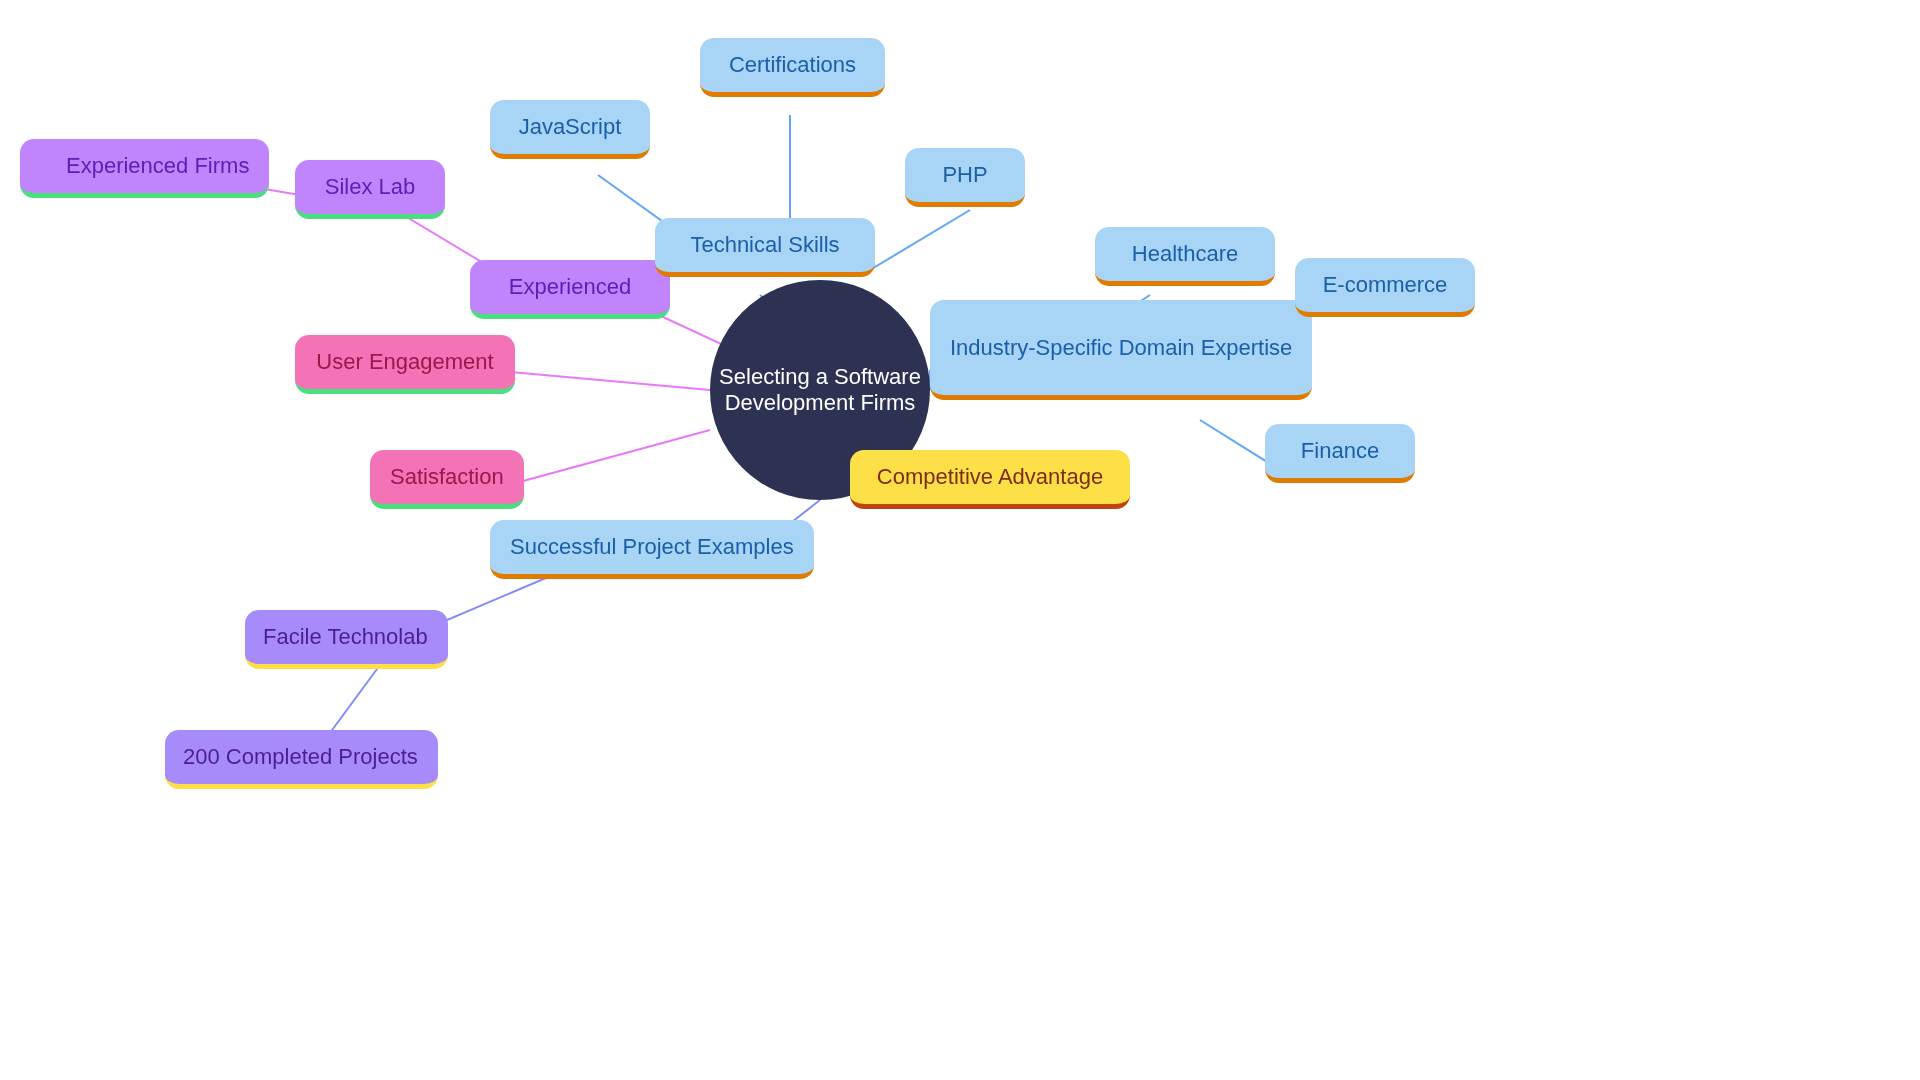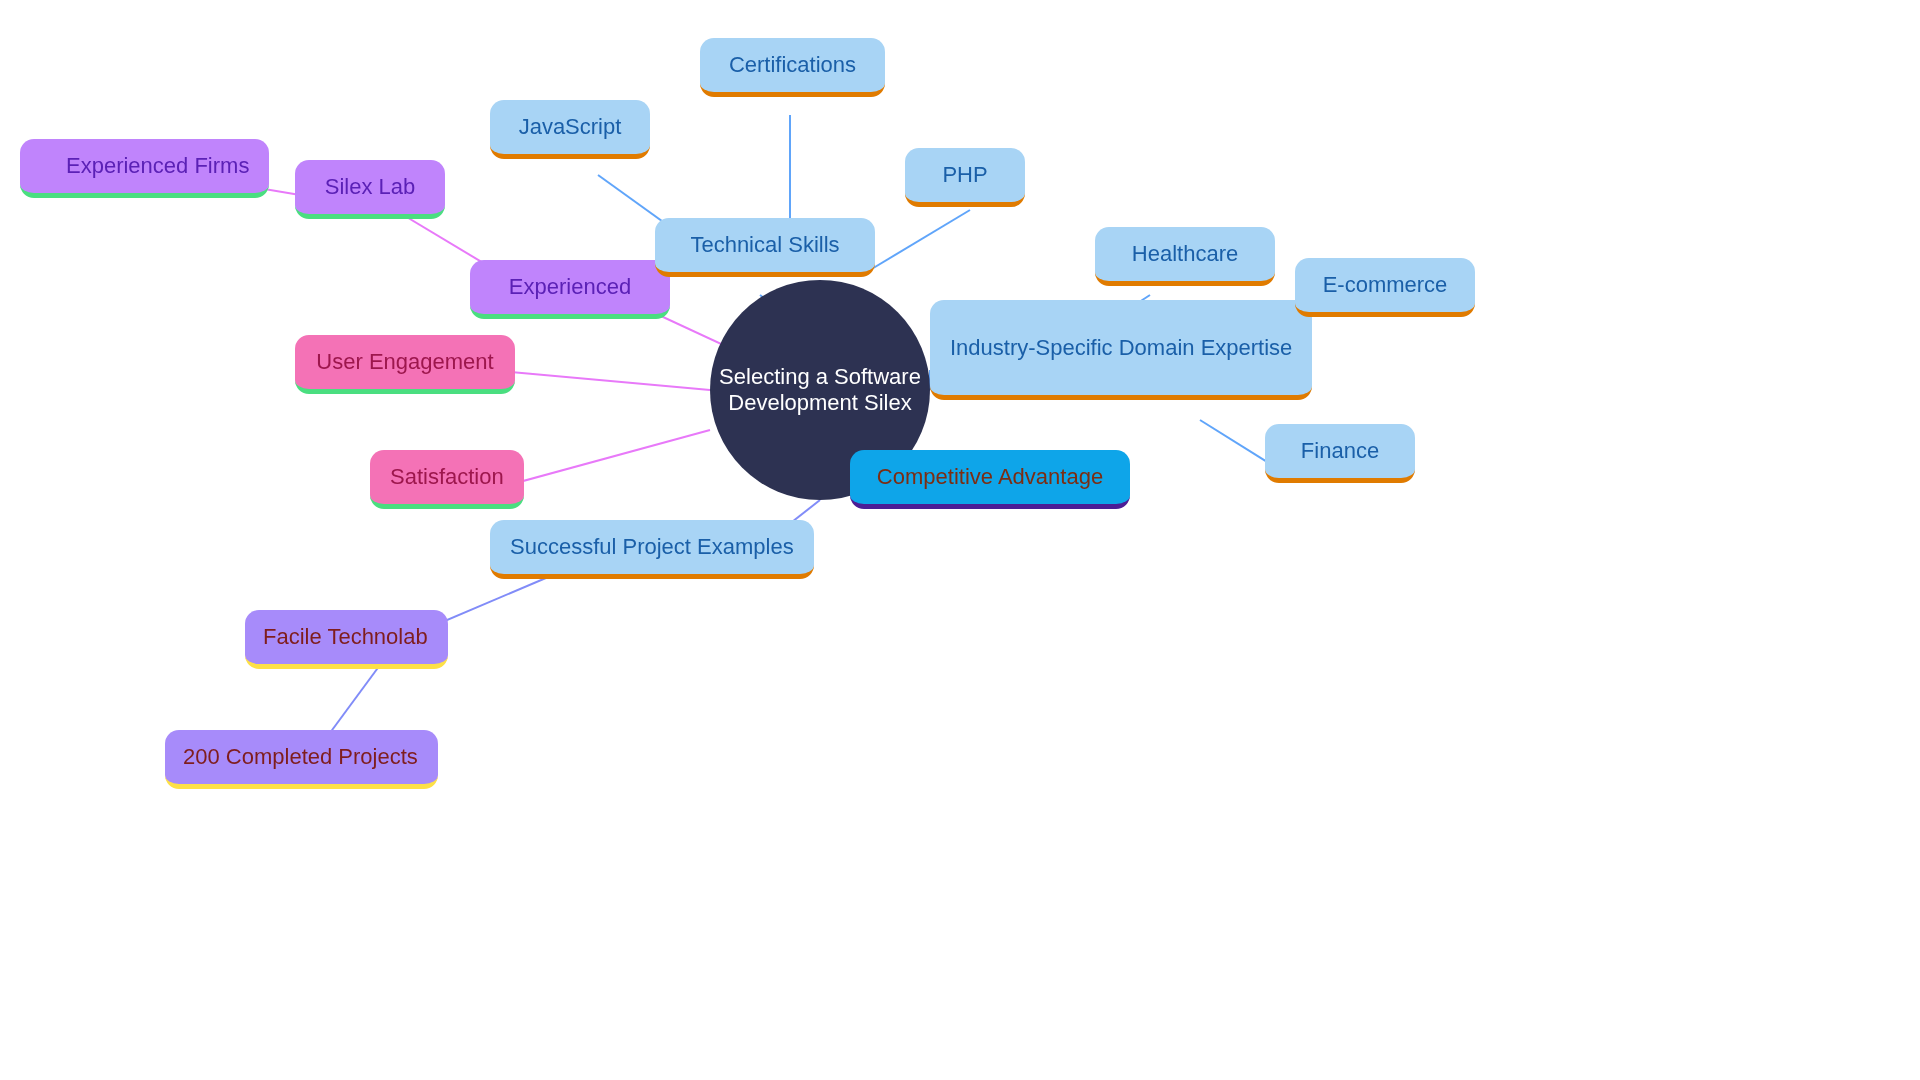--- a/index.html
+++ b/index.html
@@ -64,28 +64,28 @@
       border-bottom: 5px solid #4ade80;
     }
 
     .node-pink {
       background: #f472b6;
       color: #9d174d;
       border-bottom: 5px solid #4ade80;
     }
 
     .node-orange {
-      background: #0ea5e9;
+      background: #fde047;
       color: #7c2d12;
-      border-bottom: 5px solid #4c1d95;
+      border-bottom: 5px solid #c2410c;
     }
 
     .node-violet {
       background: #a78bfa;
-      color: #7f1d1d;
+      color: #4c1d95;
       border-bottom: 5px solid #fde047;
       padding-left: 18px;
     }
   </style>
 </head>
 <body>
 
 <svg id="connections">
 
   <line x1="620" y1="297" x2="820" y2="390" stroke="#e879f9" stroke-width="2"></line>
@@ -117,21 +117,21 @@
   <line x1="1150" y1="295" x2="1050" y2="360" stroke="#60a5fa" stroke-width="2"></line>
 
   <line x1="1300" y1="340" x2="1200" y2="380" stroke="#60a5fa" stroke-width="2"></line>
 
   <line x1="1280" y1="470" x2="1200" y2="420" stroke="#60a5fa" stroke-width="2"></line>
 
   <line x1="990" y1="500" x2="930" y2="470" stroke="#f97316" stroke-width="2"></line>
 </svg>
 
 <div class="center-node">
-  <span>Selecting a Software Development Silex</span>
+  <span>Selecting a Software Development Firms</span>
 </div>
 
 <div class="node node-purple" style="left: 20px; top: 139px; min-width: 230px; padding-left: 46px;">
   <span>Experienced Firms</span>
 </div>
 
 <div class="node node-purple" style="left: 295px; top: 160px; min-width: 150px;">
   <span>Silex Lab</span>
 </div>
 

